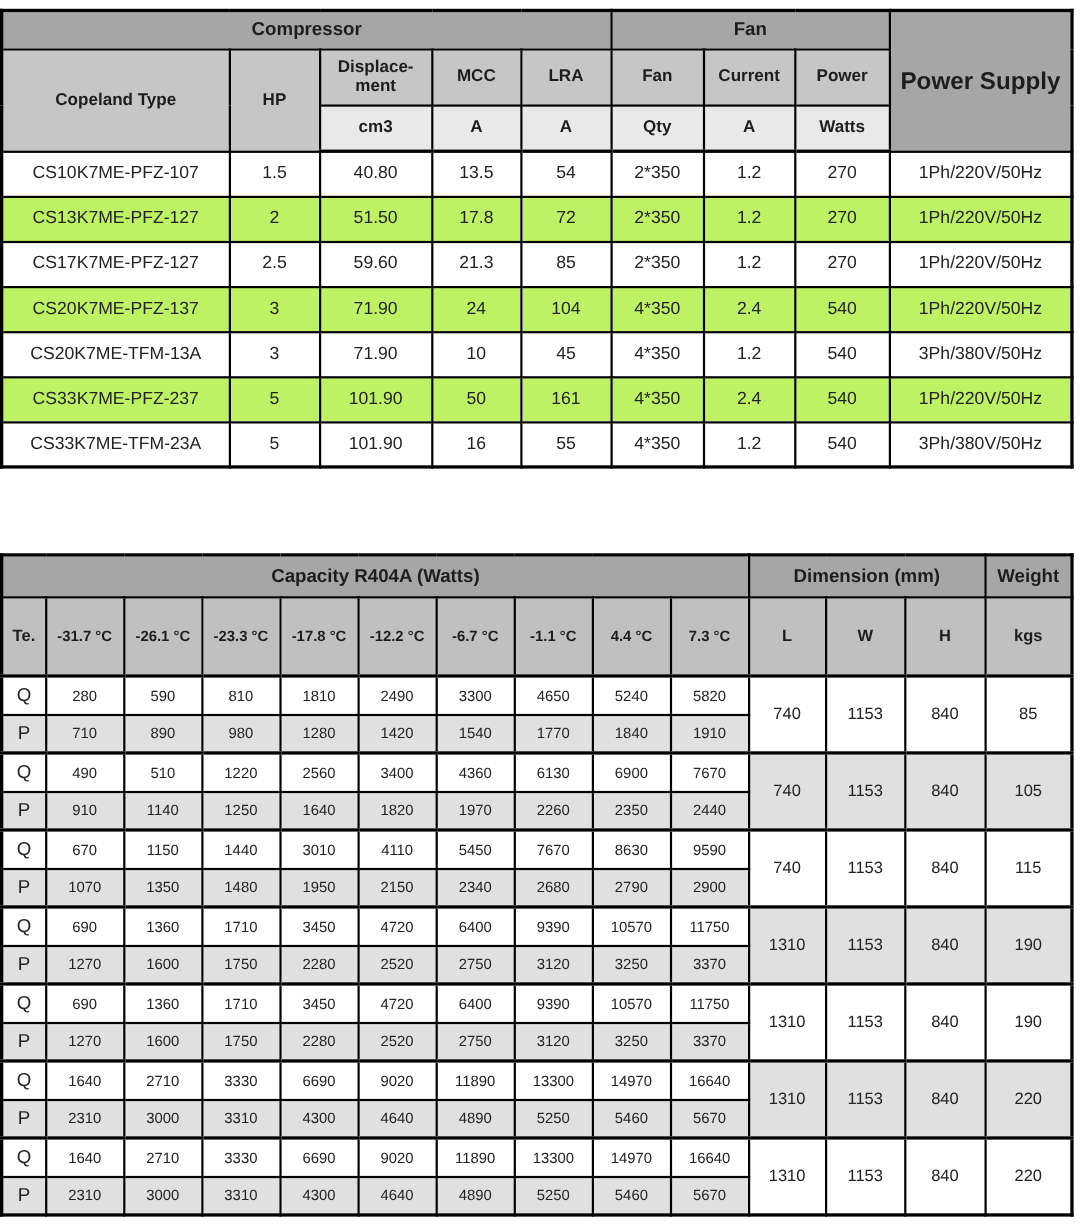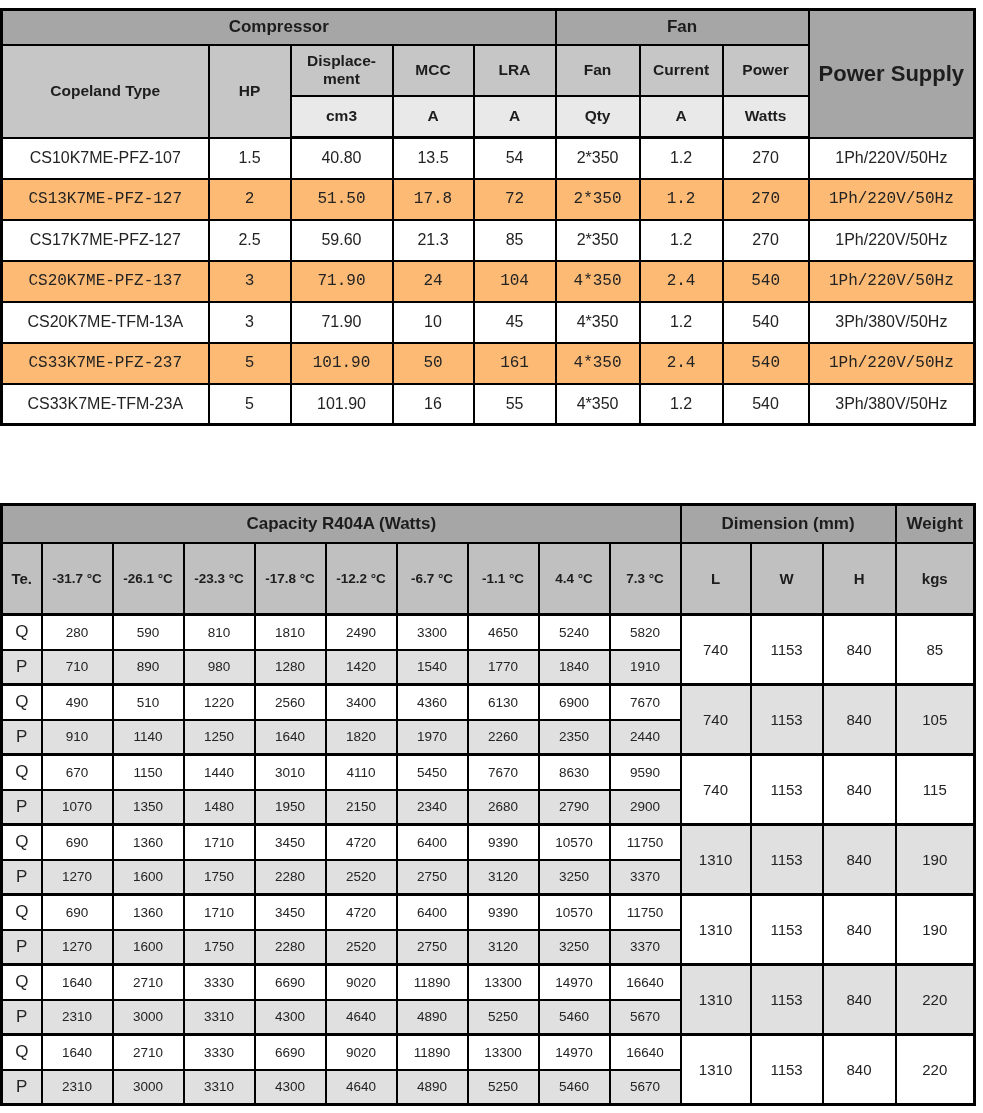--- a/index.html
+++ b/index.html
@@ -16,21 +16,21 @@
   th, td { text-align: center; vertical-align: middle; overflow: hidden; }
 
   
   .t1 { border: 3px solid #000; }
   .t1 th, .t1 td { border: 2px solid #000; }
   .t1 .band th { background: #a6a6a6; height: 35px; font-size: 17px; font-weight: bold; }
   .t1 .mid th { background: #c6c6c6; height: 51px; font-size: 15.5px; font-weight: bold; white-space: pre-line; line-height: 1.15; }
   .t1 .units th { background: #e9e9e9; height: 42px; font-size: 15.5px; font-weight: bold; border-bottom: 3px solid #000; }
   .t1 th.ps { background: #a6a6a6; font-size: 22px; font-weight: bold; }
   .t1 tbody td { height: 41px; font-size: 16px; background: #fff; color: #232323; }
-  .t1 tbody tr.stripe td { background: #fdba74; font-family: Liberation Mono, monospace; }
+  .t1 tbody tr.stripe td { background: #bef264; }
 
   
   .t2 { margin-top: 77px; border: 3px solid #000; }
   .t2 th, .t2 td { border: 2px solid #000; }
   .t2 .band th { background: #a6a6a6; height: 38px; font-size: 17px; font-weight: bold; }
   .t2 .mid2 th { background: #c0c0c0; height: 72px; font-size: 13.5px; font-weight: bold; }
   .t2 .mid2 th.big { font-size: 15px; }
   .t2 tbody td { height: 35px; font-size: 13.5px; background: #fff; color: #232323; }
   .t2 tbody tr.p-row td { background: #e0e0e0; }
   .t2 tbody tr.q-row td { border-top: 3px solid #000; }

